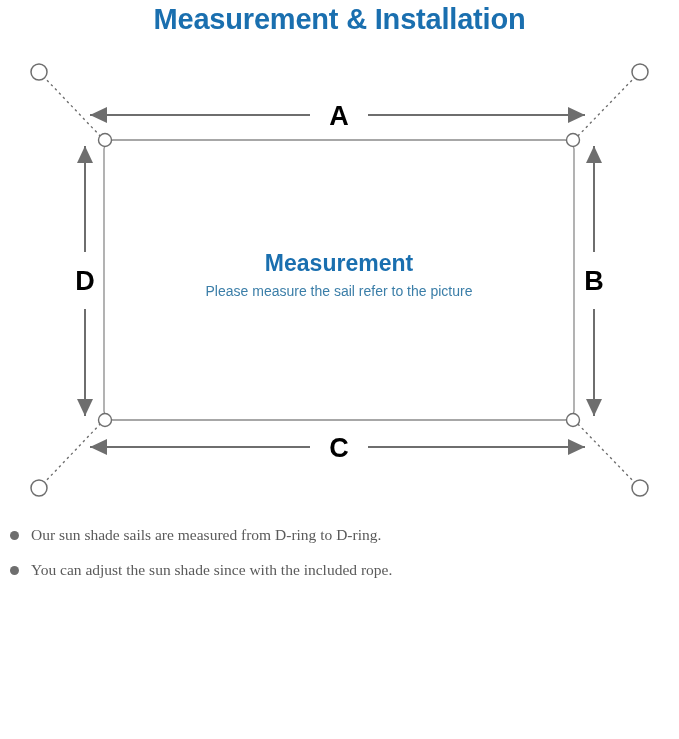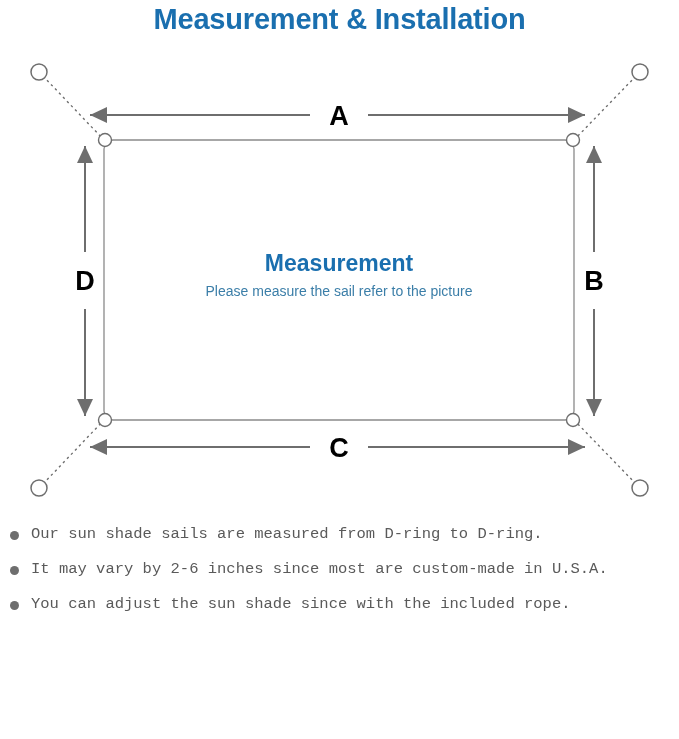--- a/index.html
+++ b/index.html
@@ -87,21 +87,21 @@
     border-radius: 50%;
     background: #6e6e6e;
     margin-top: 7px;
     margin-right: 12px;
   }
   .note-text {
     flex: 1 1 auto;
     font-size: 15.5px;
     line-height: 21px;
     color: #5a5a5a;
-    font-family: Liberation Mono, monospace;
+    font-family: Liberation Serif, serif;
   }
 </style>
 </head>
 <body>
 
 <div id="page">
 
   <div class="title">Measurement &amp; Installation</div>
 
   <div class="diagram">
@@ -167,24 +167,20 @@
     </svg>
   </div>
 
   <div class="notes">
 
     <div class="note-row">
       <div class="note-bullet"></div>
       <div class="note-text">Our sun shade sails are measured from D-ring to D-ring.</div>
     </div>
 
-    <div class="note-row">
-      <div class="note-bullet"></div>
-      <div class="note-text">It may vary by 2-6 inches since most are custom-made in U.S.A.</div>
-    </div>
 
 
     <div class="note-row">
       <div class="note-bullet"></div>
       <div class="note-text">You can adjust the sun shade since with the included rope.</div>
     </div>
 
 
   </div>
 

